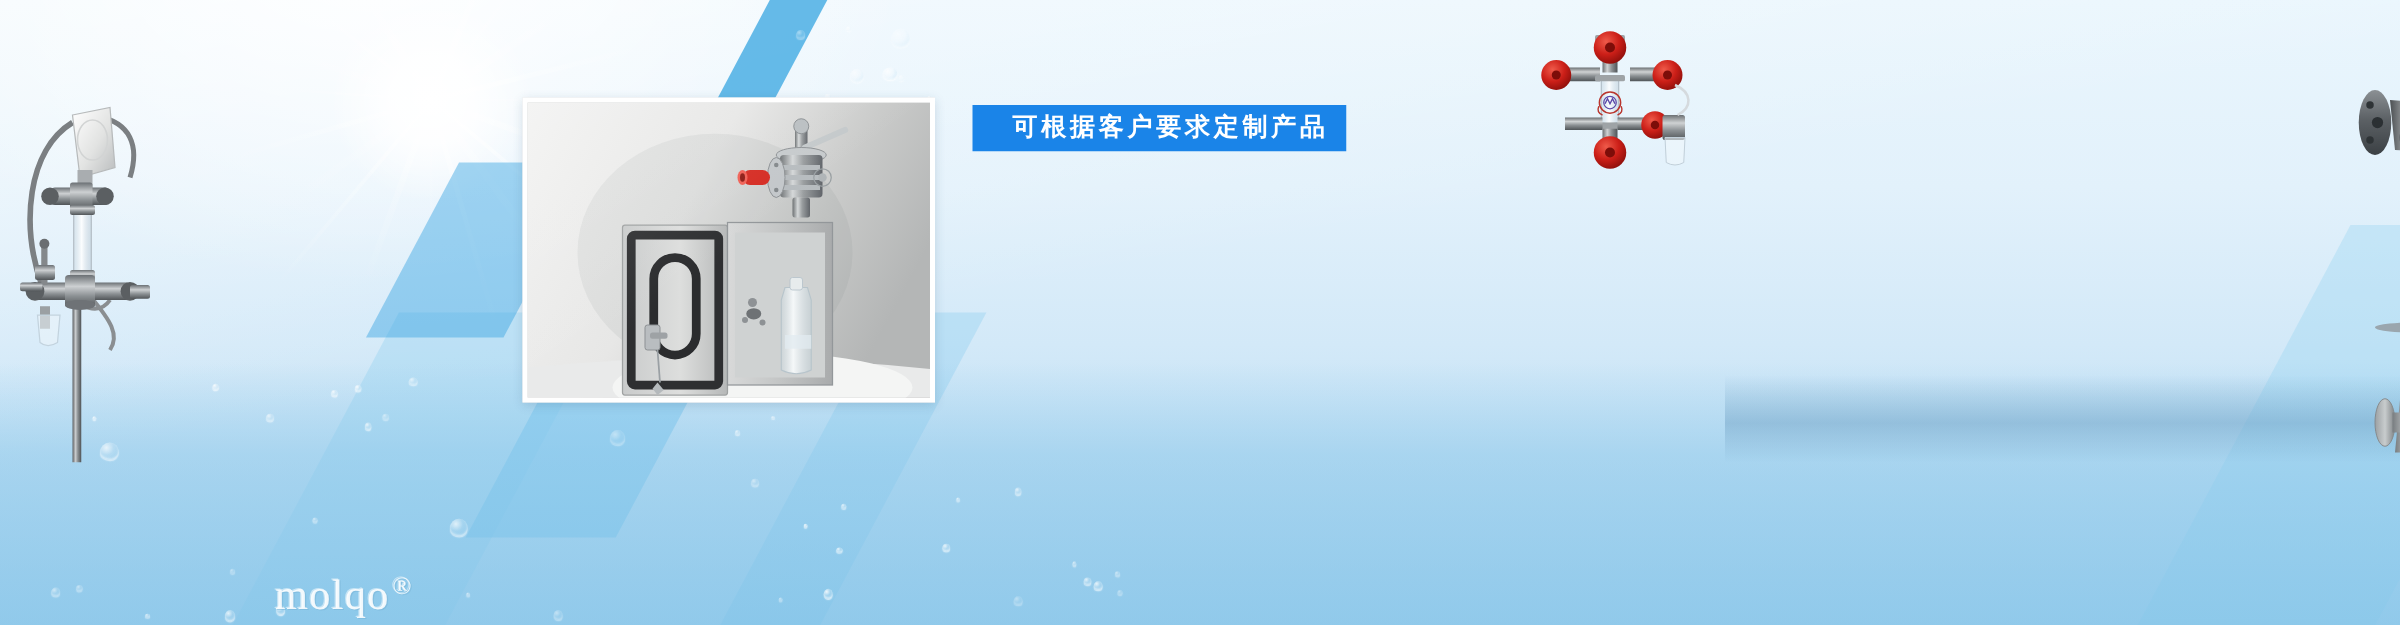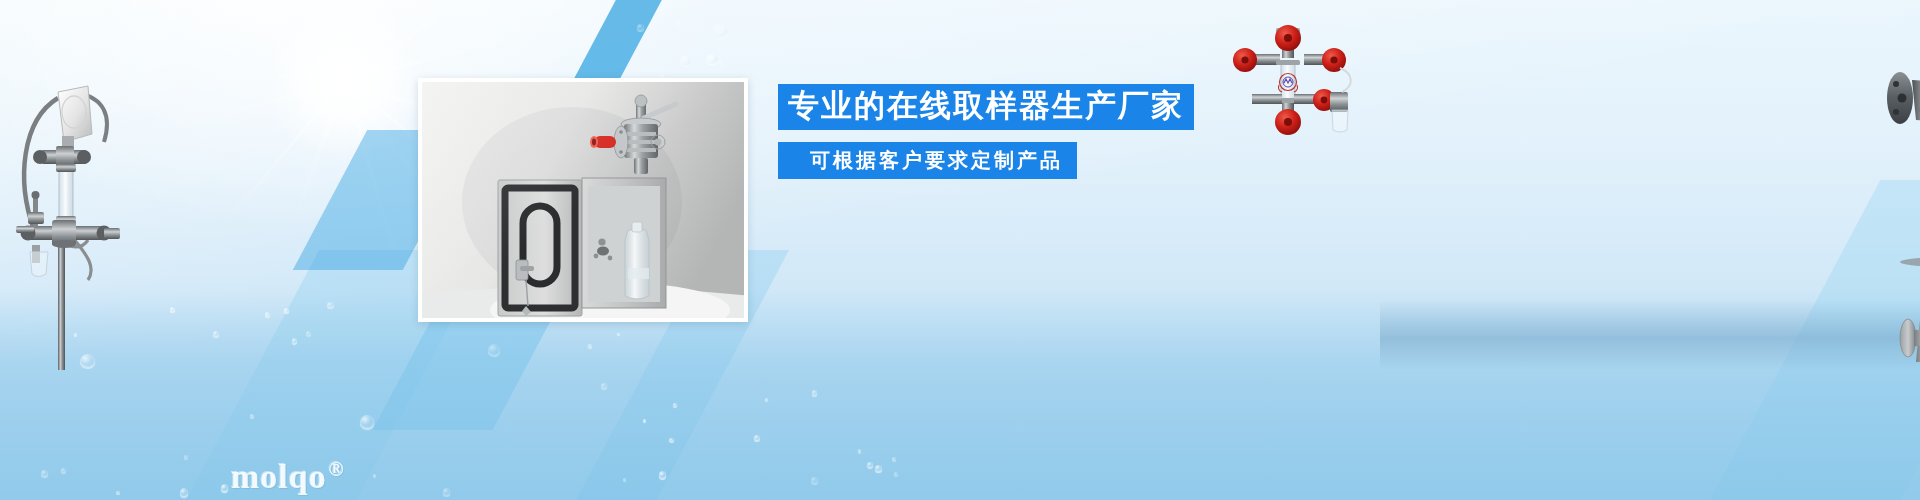--- a/index.html
+++ b/index.html
@@ -165,24 +165,24 @@
   }
 
   
   .prod-cross  { position: absolute; left: 1212px; top: 22px;  width: 160px; height: 120px; }
   .prod-lever  { position: absolute; left: 1878px; top: 26px;  width: 130px; height: 135px; }
   .prod-bottom { position: absolute; left: 1880px; top: 228px; width: 120px; height: 170px; }
 
   
   .watermark {
     position: absolute;
-    left: 231px; bottom: 4px;
+    left: 220px; bottom: 4px;
     font-family: "Liberation Serif", "DejaVu Serif", serif;
     font-size: 34px;
-    font-weight: 700;
+    font-weight: 400;
     letter-spacing: 1px;
     color: rgba(255,255,255,0.88);
     text-shadow:
       1px 1px 0 rgba(120,180,215,0.55),
       -1px -1px 0 rgba(255,255,255,0.5);
     white-space: nowrap;
   }
   .watermark .reg { font-size: 20px; vertical-align: super; margin-left: 2px; }
 </style>
 </head>
@@ -434,23 +434,20 @@
           <stop offset="0%" stop-color="rgba(255,255,255,0.18)"></stop>
           <stop offset="50%" stop-color="rgba(255,255,255,0)"></stop>
         </linearGradient>
       </defs>
     </svg>
   </div>
 
   <div class="textblock">
 
 
-    <div>
-      <span class="headline-badge">专业的在线取样器生产厂家</span>
-    </div>
 
 
     <div>
       <span class="custom-badge">可根据客户要求定制产品</span>
     </div>
 
   </div>
 
   <div class="prod-cross">
     <svg viewBox="0 0 160 120" width="160" height="120" xmlns="http://www.w3.org/2000/svg">

